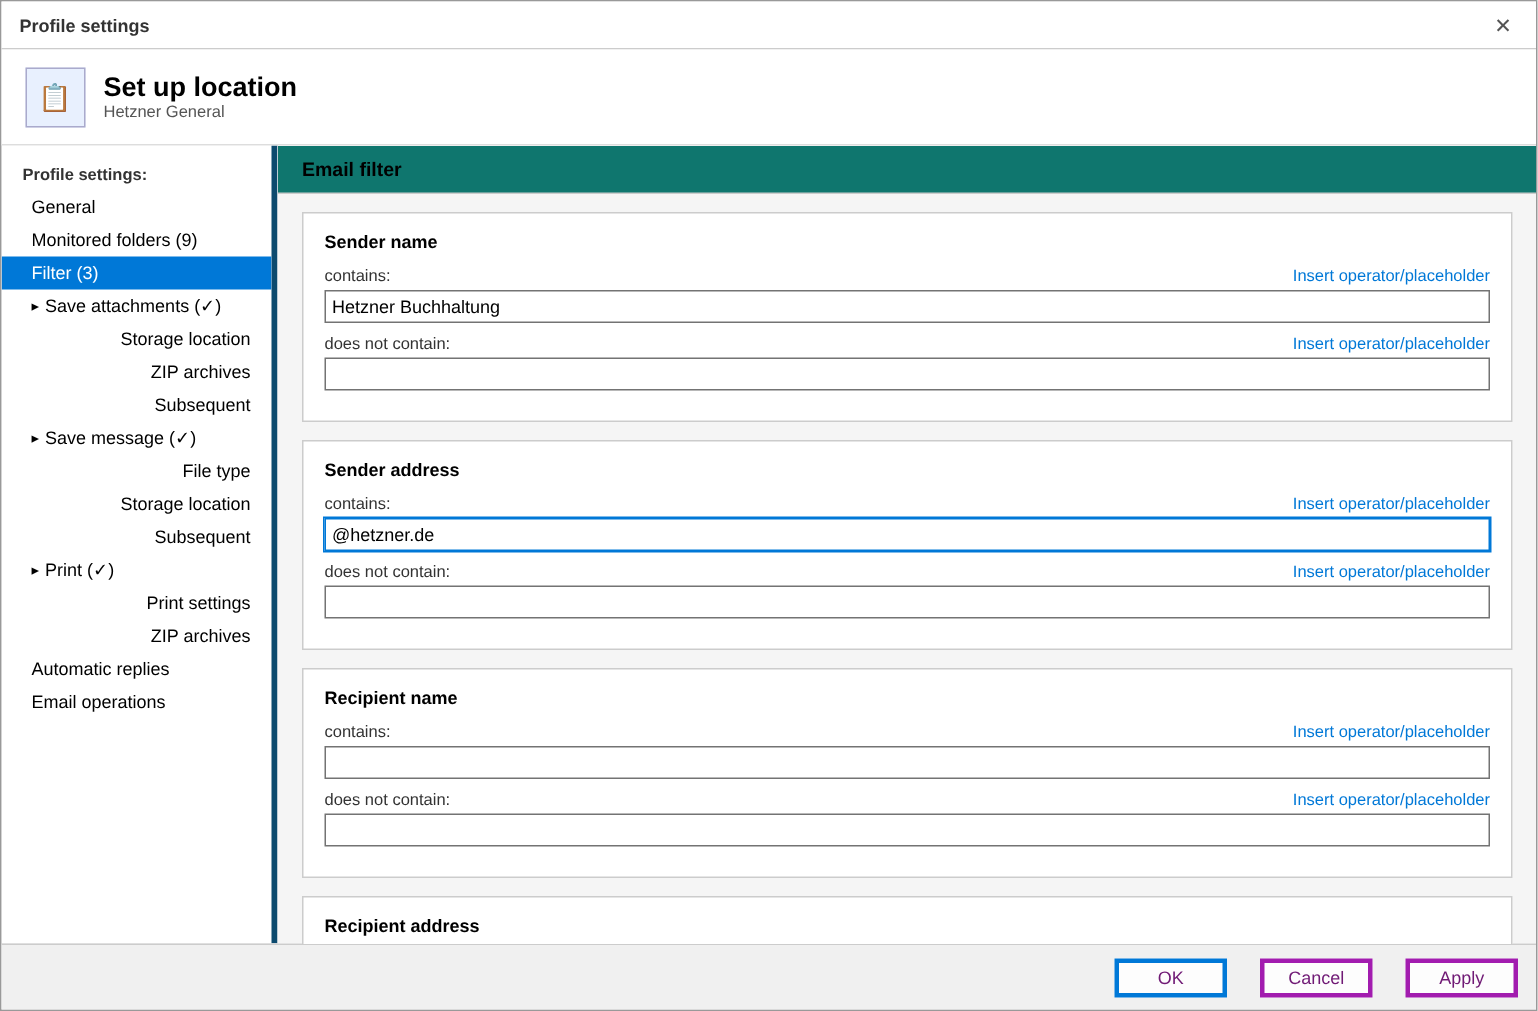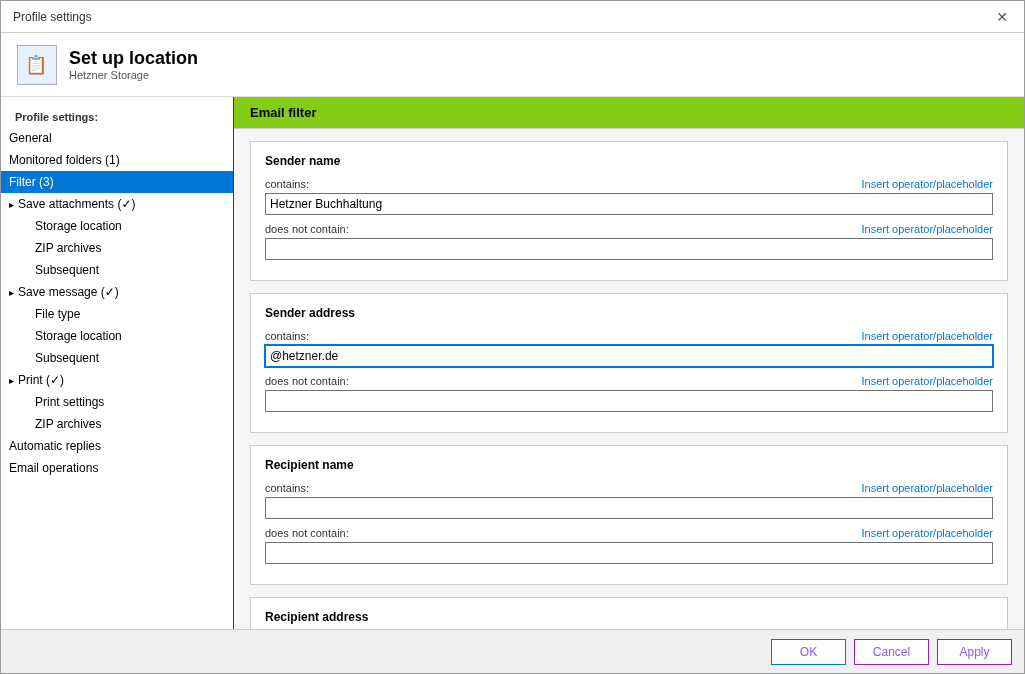--- a/index.html
+++ b/index.html
@@ -20,20 +20,21 @@
       padding: 8px 12px;
       display: flex;
       align-items: center;
       justify-content: space-between;
       border-bottom: 1px solid #ccc;
       height: 32px;
     }
     .title-bar-text {
       font-size: 12px;
       color: #333;
+      font-weight: bold;
     }
     .close-btn {
       width: 20px; height: 20px;
       background: none;
       border: none;
       cursor: pointer;
       font-size: 14px;
       color: #555;
       display: flex; align-items: center; justify-content: center;
     }
@@ -59,63 +60,63 @@
     .header-subtitle { font-size: 11px; color: #555; }
 
     .main-area {
       display: flex;
       flex: 1;
       overflow: hidden;
     }
 
     
     .sidebar {
-      width: 233px;
-      background: #fff;
-      border-right: 1px solid #0c4a6e;
+      width: 184px;
+      background: #fff;
+      border-right: 4px solid #0c4a6e;
       padding: 8px 0;
       overflow-y: auto;
       flex-shrink: 0;
     }
     .sidebar-section-label {
       font-size: 11px;
       font-weight: 700;
       padding: 6px 14px 4px 14px;
       color: #333;
     }
     .sidebar-item {
       padding: 4px 14px 4px 14px;
       cursor: pointer;
       font-size: 12px;
       color: #000;
       display: flex;
       align-items: center;
       white-space: nowrap;
     }
     .sidebar-item.active { background: #0078d7; color: #fff; align-items: flex-end; }
-    .sidebar-item.indent1 { padding-left: 8px; }
-    .sidebar-item.indent2 { padding-left: 34px; }
+    .sidebar-item.indent1 { padding-left: 20px; }
+    .sidebar-item.indent2 { padding-left: 34px; justify-content: flex-end; }
 
     
     .content-area {
       flex: 1;
       background: #f5f5f5;
       overflow: hidden;
       display: flex;
       flex-direction: column;
       position: relative;
     }
     .content-scroll {
       flex: 1;
       overflow-y: auto;
       padding: 0;
     }
 
     .section-header {
-      background: #84cc16;
+      background: #0f766e;
       border-bottom: 1px solid #ccc;
       padding: 8px 16px;
       font-size: 13px;
       font-weight: 600;
     }
 
     .filter-content {
       padding: 12px 16px;
     }
 
@@ -178,25 +179,26 @@
       display: flex;
       justify-content: flex-end;
       gap: 8px;
       height: 44px;
       align-items: center;
     }
     .btn {
       min-width: 75px;
       height: 26px;
       background: #fdfdfd;
-      border: 1px solid #a21caf;
+      border: 3px solid #a21caf;
       cursor: pointer;
       font-size: 12px;
       padding: 0 12px;
-      color: #8b5cf6;
+      color: #701a75;
+      margin-left: 14px;
     }
     .btn.default { border-color: #0078d7; }
 
     
     .sidebar::-webkit-scrollbar { width: 8px; }
     .sidebar::-webkit-scrollbar-track { background: #f0f0f0; }
     .sidebar::-webkit-scrollbar-thumb { background: #c0c0c0; }
 
     .expand-icon { font-size: 10px; margin-right: 4px; }
   </style>
@@ -209,35 +211,35 @@
     <span class="title-bar-text">Profile settings</span>
     <button class="close-btn">✕</button>
   </div>
 
   <div class="header-area">
     <div class="header-icon">
       <span>📋</span>
     </div>
     <div>
       <div class="header-title">Set up location</div>
-      <div class="header-subtitle">Hetzner Storage</div>
+      <div class="header-subtitle">Hetzner General</div>
     </div>
   </div>
 
   <div class="main-area">
 
     <div class="sidebar">
       <div class="sidebar-section-label">Profile settings:</div>
       <div id="sidebar-items-container">
 
       <div class="sidebar-item indent1">
             <span>General</span>
           </div>
           <div class="sidebar-item indent1">
-            <span>Monitored folders (1)</span>
+            <span>Monitored folders (9)</span>
           </div>
           <div class="sidebar-item indent1 active">
             <span>Filter (3)</span>
           </div>
           <div class="sidebar-item indent1">
             <span class="expand-icon">▸</span>
             <span>Save attachments (✓)</span>
           </div>
           <div class="sidebar-item indent2">
             <span>Storage location</span>

